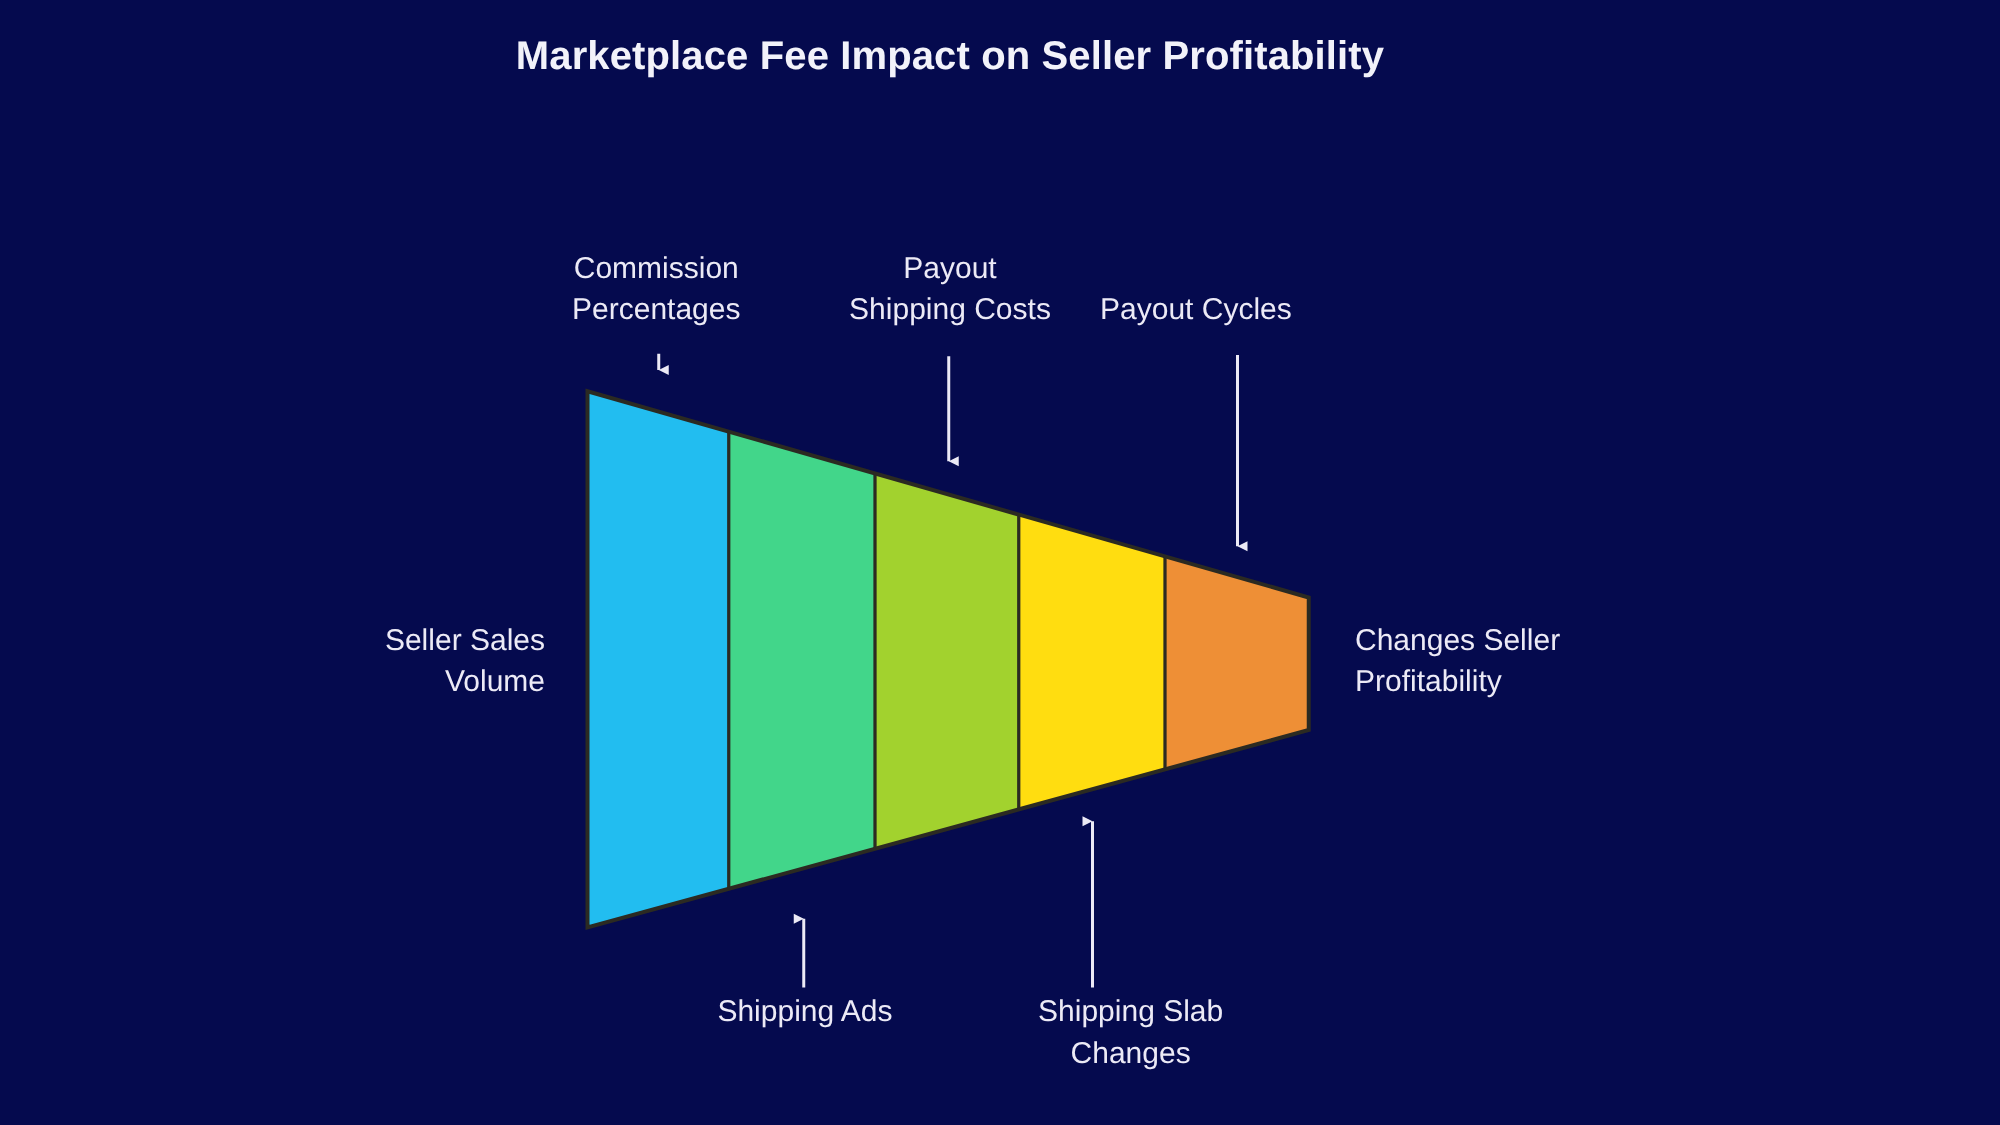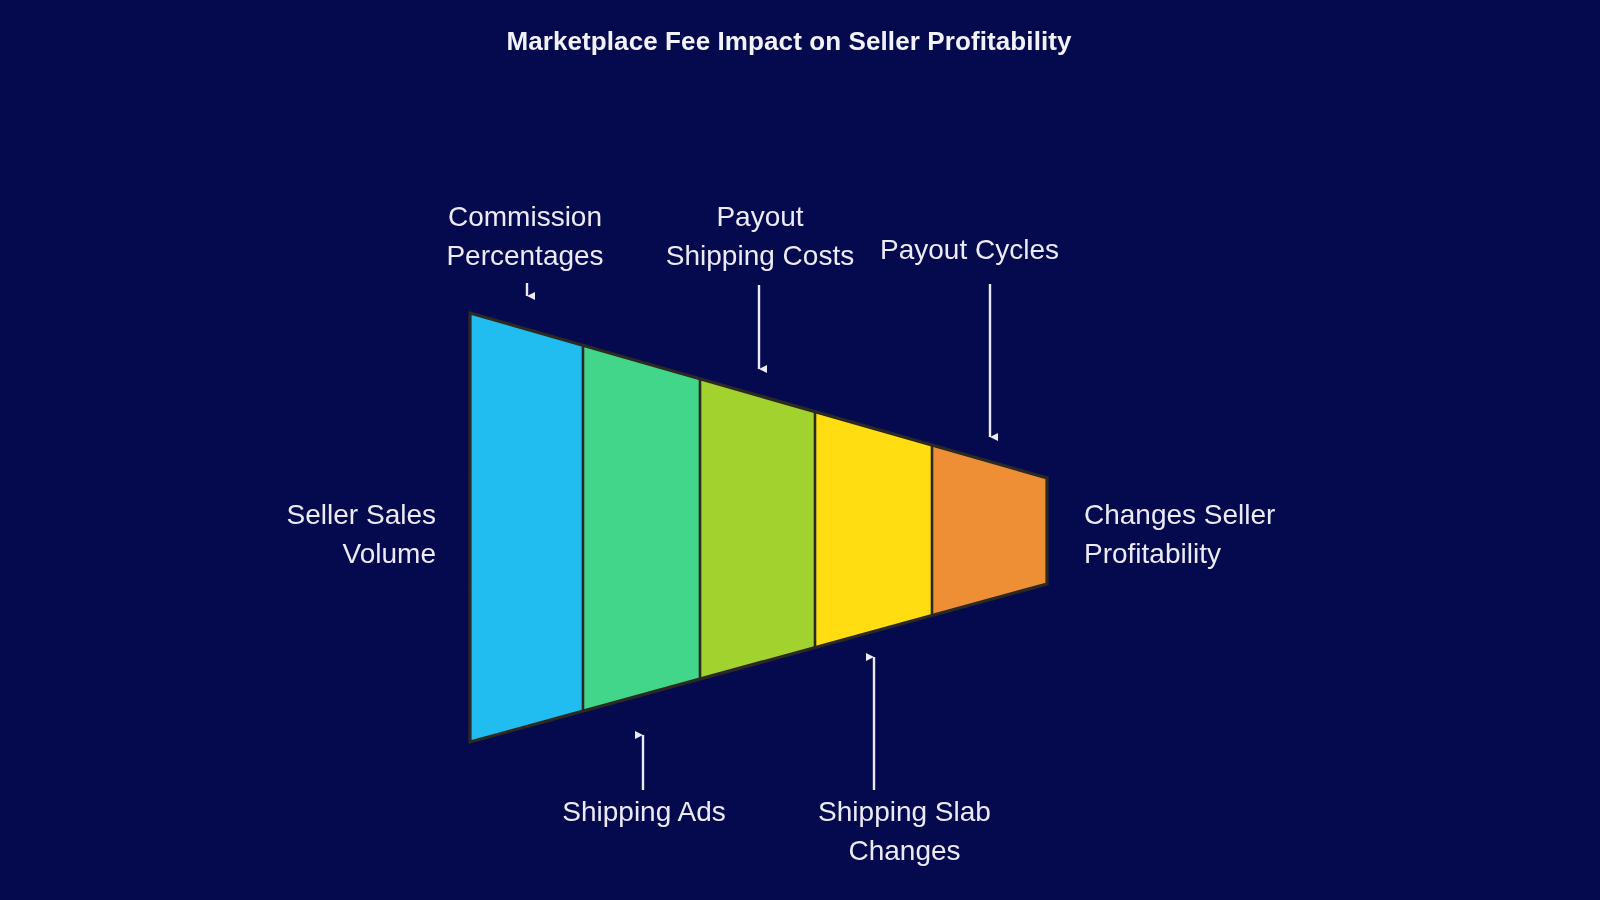--- a/index.html
+++ b/index.html
@@ -19,37 +19,36 @@
     position: relative;
     width: 1600px;
     height: 900px;
   }
   .title {
     position: absolute;
     left: 0;
     top: 26px;
     width: 1520px;
     text-align: center;
-    font-size: 26px;
+    font-size: 32px;
     font-weight: bold;
     color: #f2f2fa;
     letter-spacing: 0.1px;
-    padding-left: 29px;
   }
   .funnel-svg {
     position: absolute;
     left: 0;
     top: 0;
     width: 1600px;
     height: 900px;
   }
   .anno {
     position: absolute;
     color: #eceaf6;
-    font-size: 28px;
+    font-size: 24px;
     line-height: 1.38;
     white-space: pre-line;
   }
   .anno-top-1 { left: 395px; top: 198px; width: 260px; text-align: center; }
   .anno-top-2 { left: 640px; top: 198px; width: 240px; text-align: center; }
   .anno-top-3 { left: 880px; top: 231px; width: 222px; text-align: left; }
   .anno-bot-1 { left: 520px; top: 793px; width: 248px; text-align: center; }
   .anno-bot-2 { left: 792px; top: 793px; width: 225px; text-align: center; }
   .anno-left  { left: 200px; top: 496px; width: 236px; text-align: right; }
   .anno-right { left: 1084px; top: 496px; width: 260px; text-align: left; }

